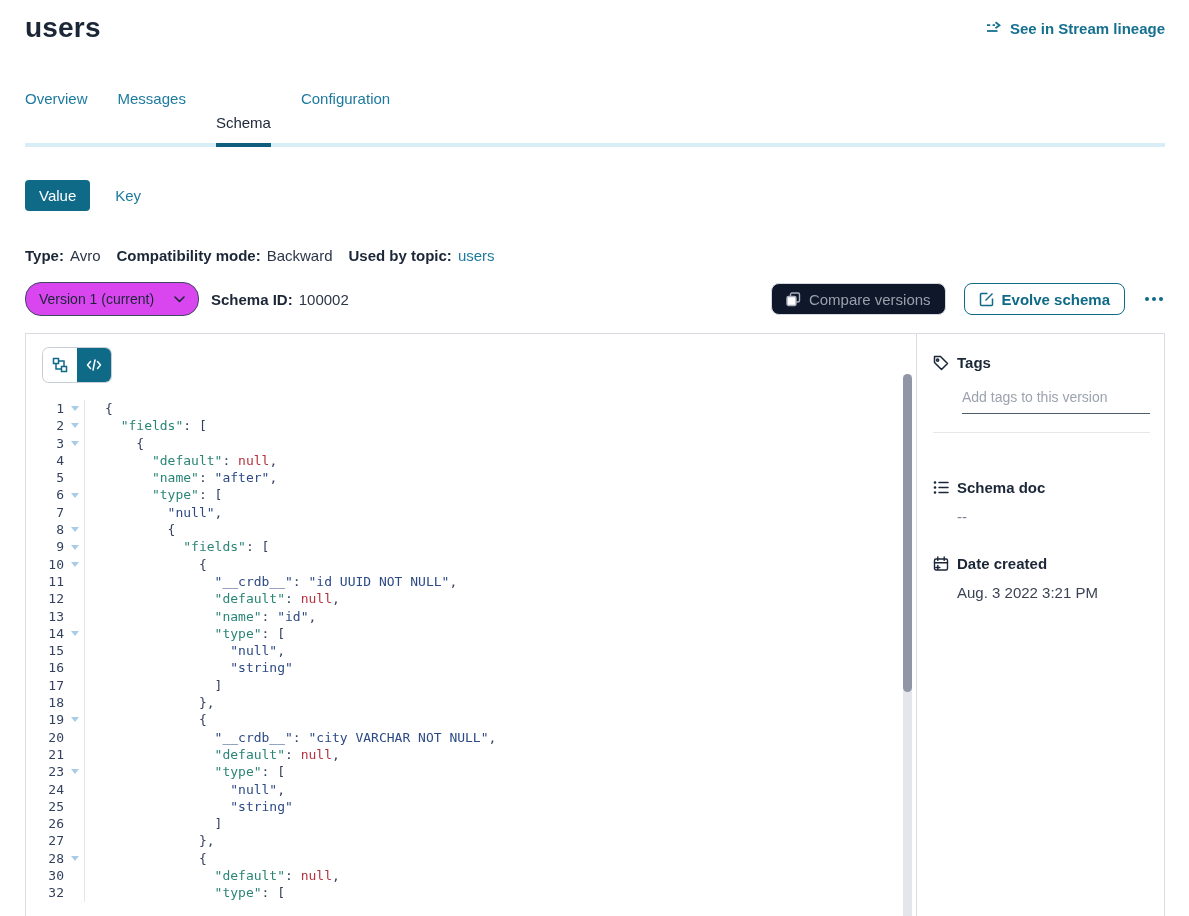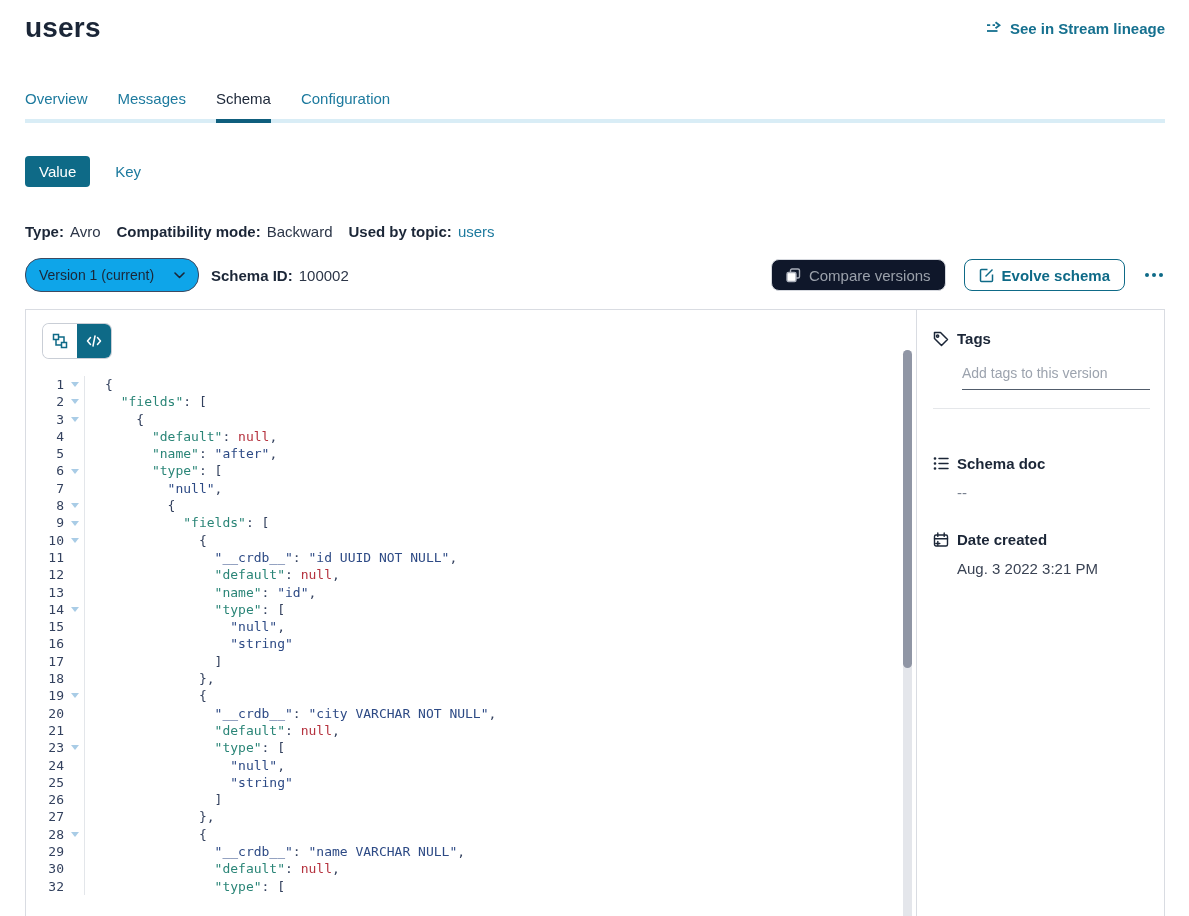--- a/index.html
+++ b/index.html
@@ -8,39 +8,39 @@
   .page { padding:0 24px 0 25px; }
 
   
   .hdr { display:flex; justify-content:space-between; align-items:center; padding-top:12px; }
   .title { font-size:28px; font-weight:700; color:#1b2637; letter-spacing:.2px; }
   .lineage { display:flex; align-items:center; gap:7px; color:#15708f; font-size:15px; font-weight:600; cursor:pointer; }
 
   
   .tabs { display:flex; margin-top:46px; border-bottom:4px solid #d9edf6; }
   .tab { font-size:15px; padding-bottom:12px; margin-bottom:-4px; margin-right:30px; color:#1d7a9e; cursor:pointer; }
-  .tab.active { color:#1b2637; font-weight:500; border-bottom:4px solid #0f5e7d; }
+  .tab.active { color:#1b2637; font-weight:500; border-bottom:4px solid #0f5e7d;margin-top:24px; }
 
   
   .toggle { margin-top:33px; display:flex; align-items:center; }
   .btn-value { background:#0e6a87; color:#fff; font-size:15px; border:none; border-radius:4px; padding:7px 14px; cursor:pointer; }
   .btn-key { color:#1d7a9e; font-size:15px; margin-left:25px; background:none; border:none; cursor:pointer; }
 
   
   .meta { margin-top:36px; font-size:15px; display:flex; gap:16px; }
   .meta b { color:#1b2637; }
   .meta .lnk { color:#1d7a9e; cursor:pointer; }
   .meta .grp { display:flex; gap:6px; }
 
   
   .controls { margin-top:18px; display:flex; justify-content:space-between; align-items:center; }
   .controls-left { display:flex; align-items:center; gap:12px; }
   .controls-right { display:flex; align-items:center; gap:18px; }
   .select { width:174px; height:34px; border:1px solid #3e4a61; border-radius:16px; display:flex; align-items:center;
-    justify-content:space-between; padding:0 13px; font-size:14px; color:#1b2637; cursor:pointer; background:#0ea5e9; }
+    justify-content:space-between; padding:0 13px; font-size:14px; color:#1b2637; cursor:pointer; background:#d946ef; }
   .schema-id { font-size:15px; display:flex; gap:6px; }
   .schema-id b { color:#1b2637; }
   .btn-compare { height:32px; display:flex; align-items:center; gap:8px; border:1px solid #d5d8de; border-radius:8px;
     background:#0f172a; color:#9aa0aa; font-size:15px; padding:0 14px; cursor:default; }
   .btn-evolve { height:32px; display:flex; align-items:center; gap:8px; border:1px solid #0e6a87; border-radius:8px;
     background:#fff; color:#0e6a87; font-size:15px; font-weight:600; padding:0 14px; cursor:pointer; }
   .dots { display:flex; gap:3px; cursor:pointer; padding:4px 2px; }
   .dots i { width:4px; height:4px; border-radius:50%; background:#0e6a87; display:block; }
 
   
@@ -401,27 +401,20 @@
               <div class="gut">
                 <span class="ln">28</span>
                 <span class="fold">
                   <i></i>
                 </span>
               </div>
               <span class="ct"><span class="tk-punc">            {</span></span>
             </div>
             <div class="cl">
               <div class="gut">
-                <span class="ln">29</span>
-                <span class="fold"></span>
-              </div>
-              <span class="ct"><span class="tk-str">              "__crdb__"</span><span class="tk-punc">: </span><span class="tk-str">"name VARCHAR NULL"</span><span class="tk-punc">,</span></span>
-            </div>
-            <div class="cl">
-              <div class="gut">
                 <span class="ln">30</span>
                 <span class="fold"></span>
               </div>
               <span class="ct"><span class="tk-key">              "default"</span><span class="tk-punc">: </span><span class="tk-null">null</span><span class="tk-punc">,</span></span>
             </div>
             <div class="cl">
               <div class="gut">
                 <span class="ln">32</span>
                 <span class="fold"></span>
               </div>

